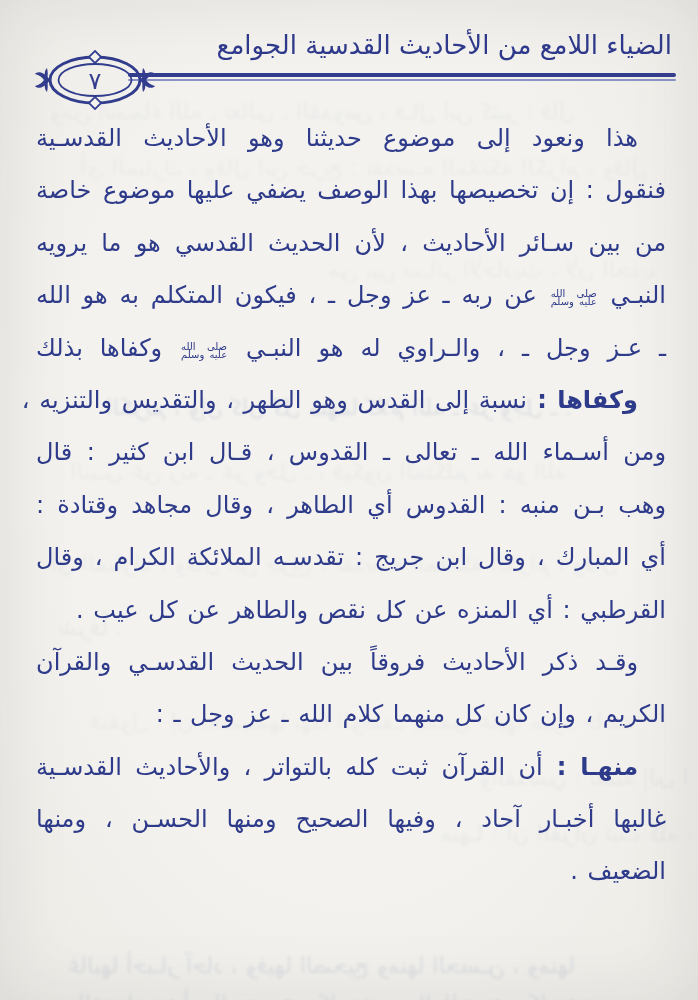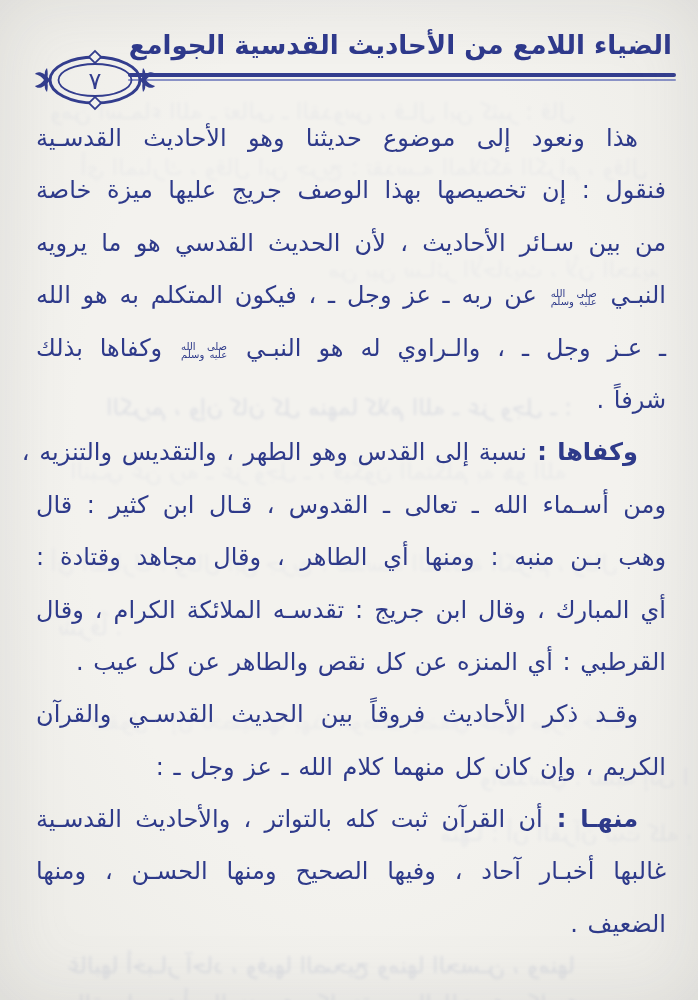--- a/index.html
+++ b/index.html
@@ -12,21 +12,21 @@
     font-family:"DejaVu Sans", sans-serif;
   }
   .page::after{
     content:"";position:absolute;inset:0;pointer-events:none;
     box-shadow:inset 0 0 70px rgba(110,110,120,0.14);
   }
   
   .title{
     position:absolute;top:30px;right:26px;left:139px;
     direction:rtl;text-align:right;
-    font-size:26px;font-weight:bold;color:#2e398c;
+    font-size:26px;font-weight:normal;color:#2e398c;
     letter-spacing:0;
     white-space:nowrap;
   }
   .rule{position:absolute;top:73px;left:128px;right:22px;}
   .rule .r1{height:4px;background:#333d8e;border-radius:2px;}
   .rule .r2{height:2px;background:#8a92c6;margin-top:2px;border-radius:1px;}
   .medallion{position:absolute;top:42px;left:34px;width:122px;height:76px;}
   
   .body-text{
     position:absolute;top:112px;left:36px;right:32px;bottom:30px;
@@ -102,28 +102,27 @@
       <path d="M16,38 c-6,-9 -13,-9 -15,-6 c4,1 7,3 9,6 c-2,3 -5,5 -9,6 c2,3 9,3 15,-6 z"></path>
       <path d="M13,38 c-3,-4 -3,-9 0,-12 c1,4 1,8 0,12 z M13,38 c-3,4 -3,9 0,12 c1,-4 1,-8 0,-12 z"></path>
       <path d="M106,38 c6,-9 13,-9 15,-6 c-4,1 -7,3 -9,6 c2,3 5,5 9,6 c-2,3 -9,3 -15,-6 z"></path>
       <path d="M109,38 c3,-4 3,-9 0,-12 c-1,4 -1,8 0,12 z M109,38 c3,4 3,9 0,12 c-1,-4 -1,-8 0,-12 z"></path>
     </g>
     <text x="61" y="47" text-anchor="middle" font-size="24" fill="#333d8e" font-family="DejaVu Sans, sans-serif">٧</text>
   </svg>
 
   <div class="body-text" id="body-text">
       <div class="line indent"><span>هذا ونعود إلى موضوع حديثنا وهو الأحاديث القدسـية</span></div>
-      <div class="line"><span>فنقول : إن تخصيصها بهذا الوصف جريج عليها ميزة خاصة</span></div>
+      <div class="line"><span>فنقول : إن تخصيصها بهذا الوصف يضفي عليها موضوع خاصة</span></div>
       <div class="line"><span>من بين سـائر الأحاديث ، لأن الحديث القدسي هو ما يرويه</span></div>
       <div class="line"><span>النبـي </span><span class="saw"><div>صلى الله</div><div>عليه وسلم</div></span><span> عن ربه ـ عز وجل ـ ، فيكون المتكلم به هو الله</span></div>
       <div class="line"><span>ـ عـز وجل ـ ، والـراوي له هو النبـي </span><span class="saw"><div>صلى الله</div><div>عليه وسلم</div></span><span> وكفاها بذلك</span></div>
-      <div class="line last"><span>شرفاً .</span></div>
       <div class="line indent"><span class="bold">وكفاها : </span><span>نسبة إلى القدس وهو الطهر ، والتقديس والتنزيه ،</span></div>
       <div class="line"><span>ومن أسـماء الله ـ تعالى ـ القدوس ، قـال ابن كثير : قال</span></div>
-      <div class="line"><span>وهب بـن منبه : ومنها أي الطاهر ، وقال مجاهد وقتادة :</span></div>
+      <div class="line"><span>وهب بـن منبه : القدوس أي الطاهر ، وقال مجاهد وقتادة :</span></div>
       <div class="line"><span>أي المبارك ، وقال ابن جريج : تقدسـه الملائكة الكرام ، وقال</span></div>
       <div class="line last"><span>القرطبي : أي المنزه عن كل نقص والطاهر عن كل عيب .</span></div>
       <div class="line indent"><span>وقـد ذكر الأحاديث فروقاً بين الحديث القدسـي والقرآن</span></div>
       <div class="line last"><span>الكريم ، وإن كان كل منهما كلام الله ـ عز وجل ـ :</span></div>
       <div class="line indent"><span class="bold">منهـا : </span><span>أن القرآن ثبت كله بالتواتر ، والأحاديث القدسـية</span></div>
       <div class="line"><span>غالبها أخبـار آحاد ، وفيها الصحيح ومنها الحسـن ، ومنها</span></div>
       <div class="line last"><span>الضعيف .</span></div>
     </div>
 
 </div>

